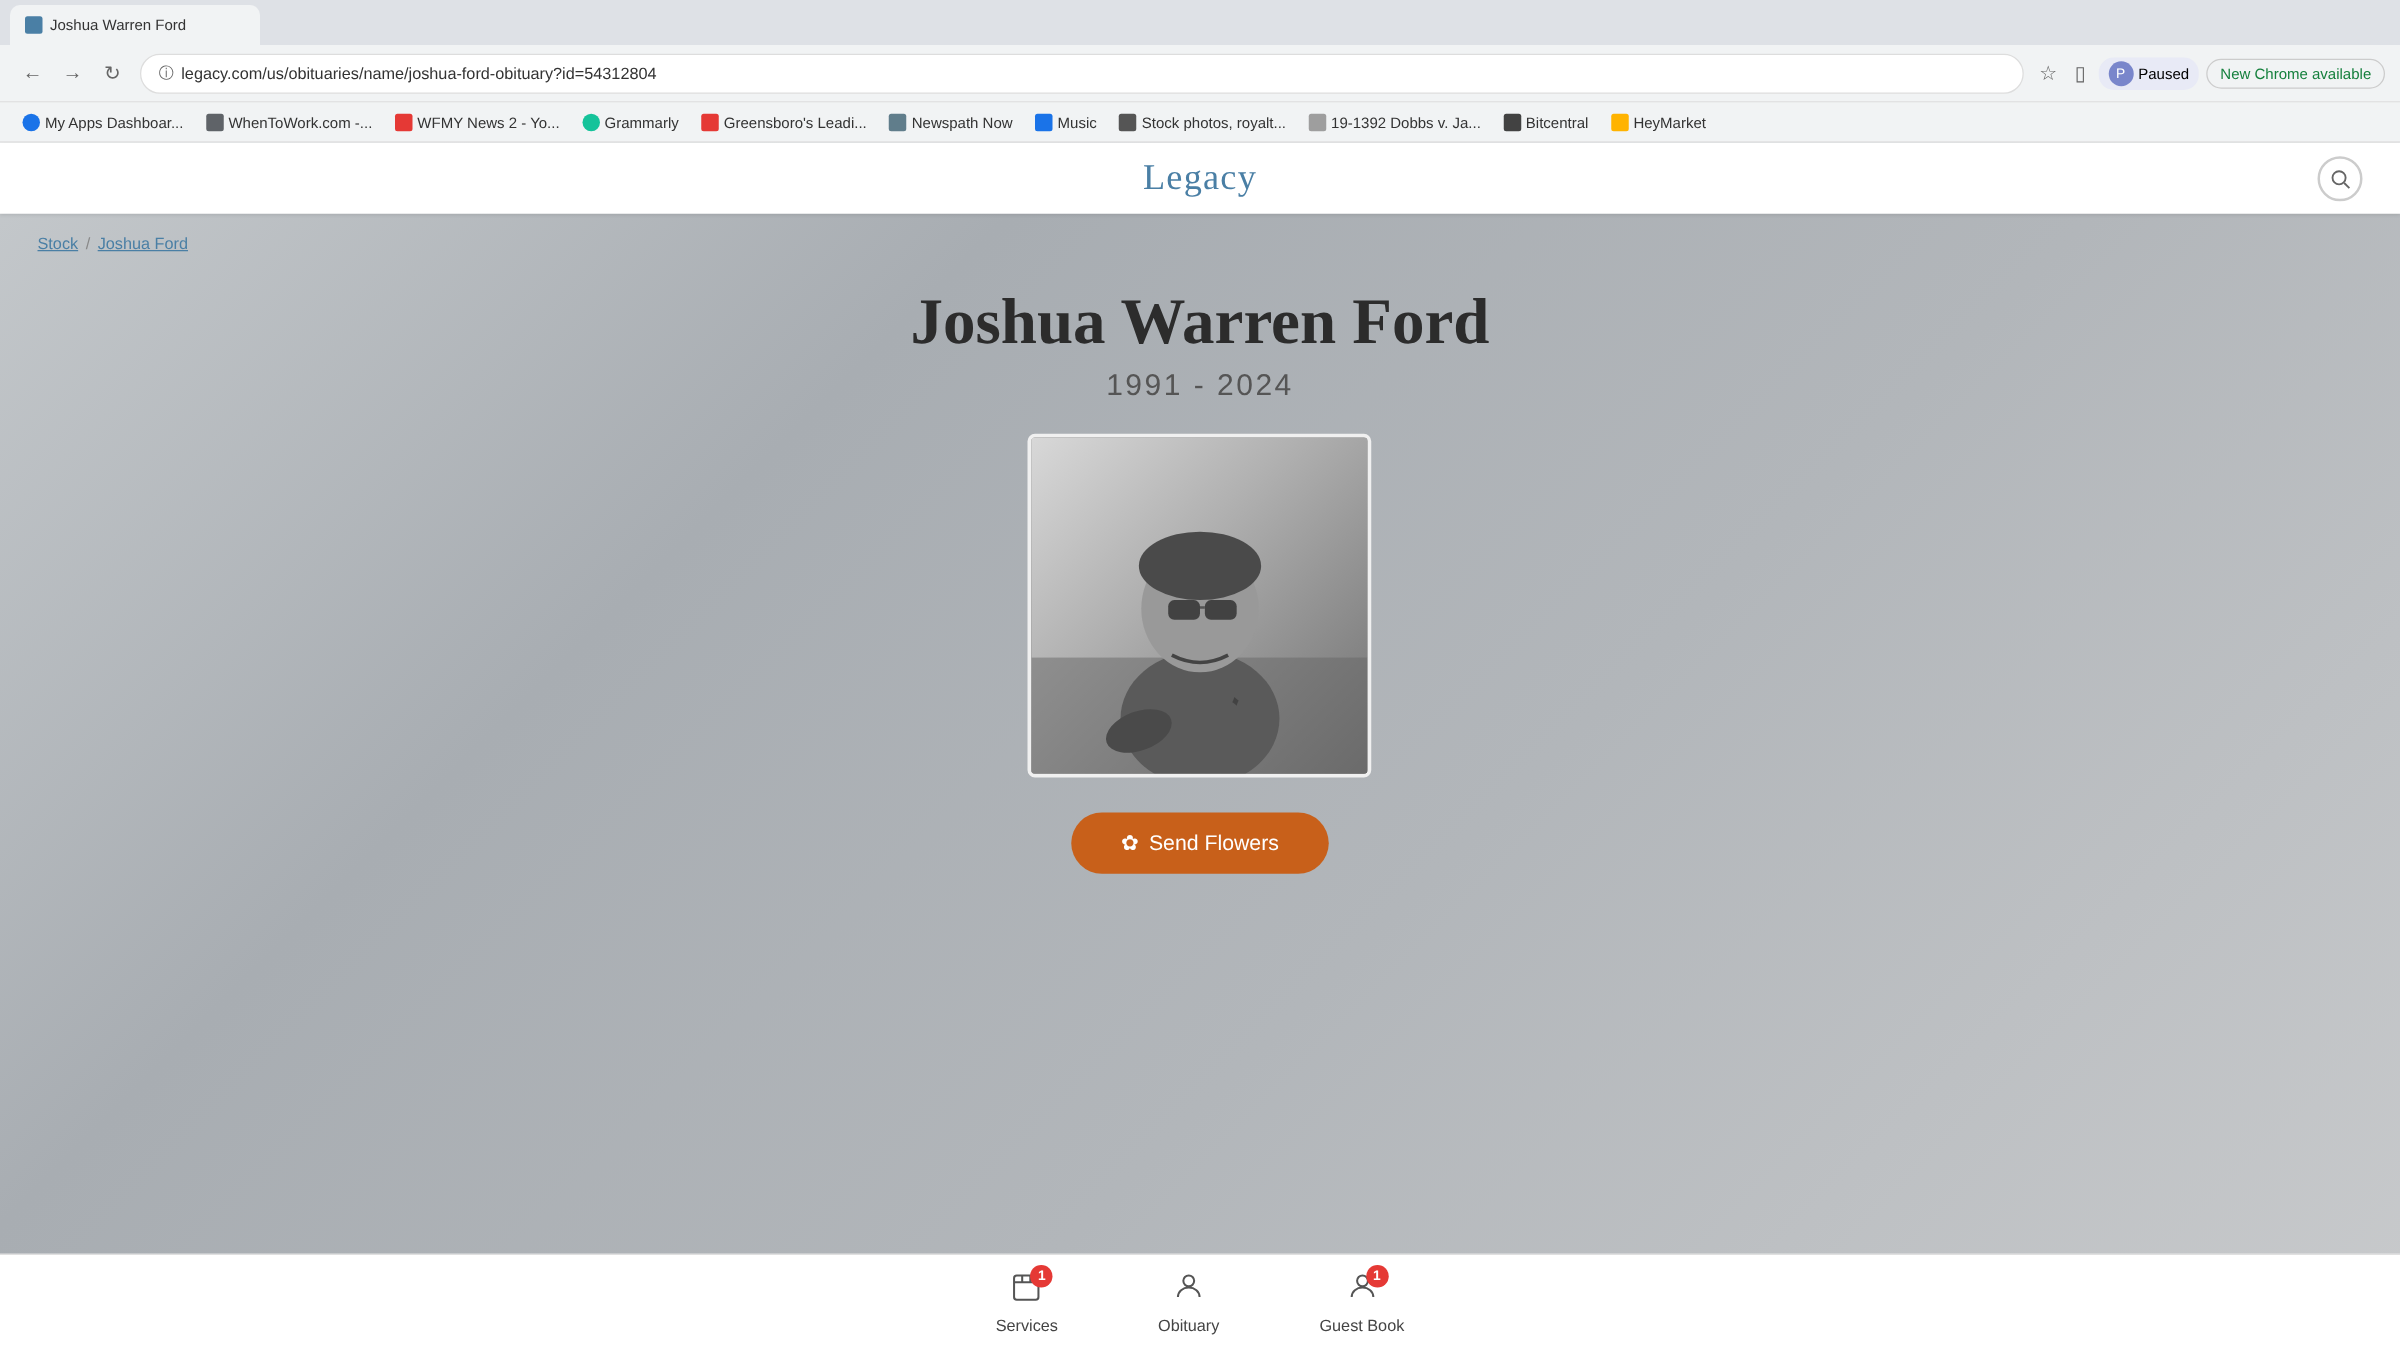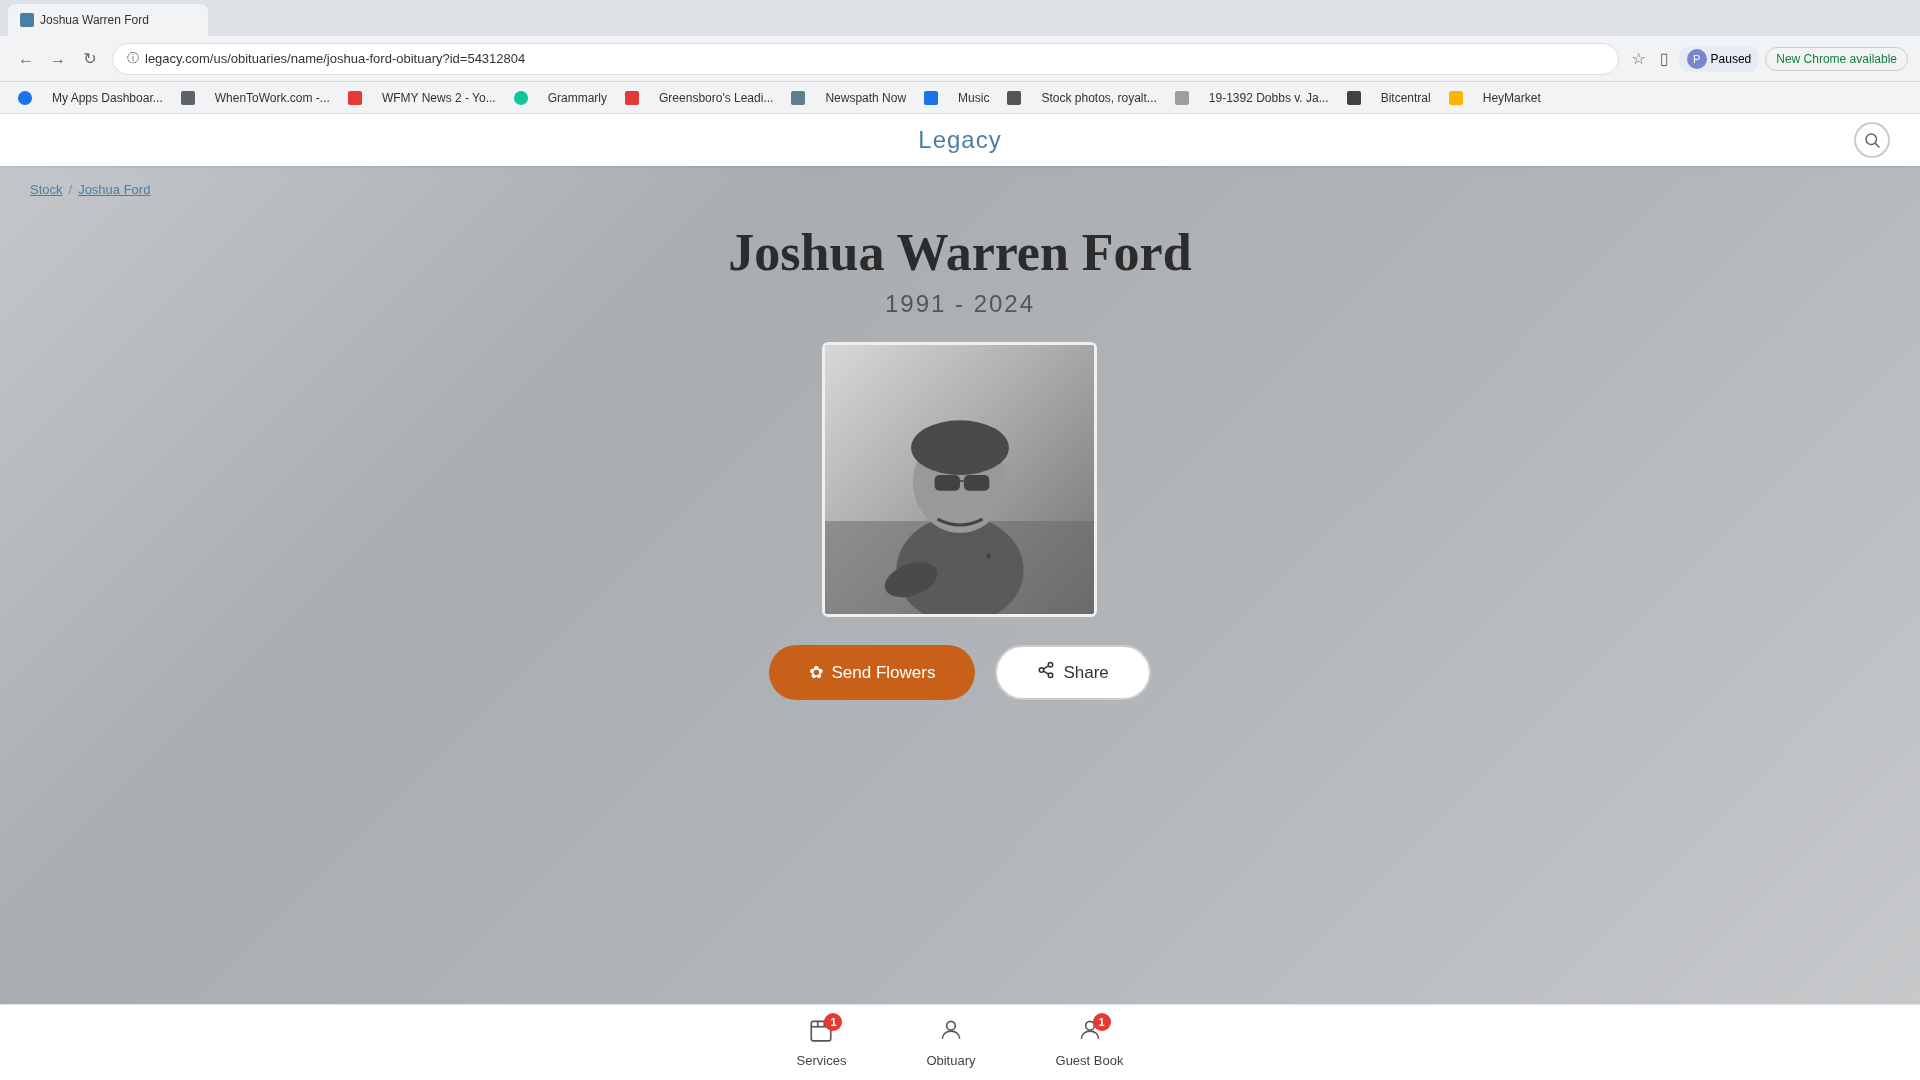--- a/index.html
+++ b/index.html
@@ -20,32 +20,32 @@
     .url-bar { flex: 1; background: #fff; border-radius: 20px; height: 32px; display: flex; align-items: center; padding: 0 14px; font-size: 13px; color: #333; border: 1px solid #ddd; gap: 6px; }
     .url-icon { color: #666; font-size: 12px; }
     .address-right { display: flex; align-items: center; gap: 6px; }
     .chrome-btn { background: transparent; border: none; cursor: pointer; padding: 4px; border-radius: 4px; font-size: 16px; color: #666; }
     .new-chrome-badge { background: #f1f3f4; border: 1px solid #ccc; border-radius: 12px; padding: 4px 10px; font-size: 12px; color: #15803d; cursor: pointer; }
     .profile-btn { display: flex; align-items: center; gap: 4px; background: #e8eaf6; border-radius: 12px; padding: 3px 8px; font-size: 12px; cursor: pointer; }
     .profile-icon { width: 20px; height: 20px; border-radius: 50%; background: #7986cb; display: flex; align-items: center; justify-content: center; color: white; font-size: 11px; }
 
     
     .bookmarks-bar { background: #f1f3f4; height: 32px; display: flex; align-items: center; padding: 0 10px; gap: 2px; border-bottom: 1px solid #e0e0e0; font-size: 12px; overflow: hidden; }
-    .bookmark-item { display: flex; align-items: center; gap: 20px; padding: 3px 8px; border-radius: 4px; cursor: pointer; color: #333; white-space: nowrap; text-decoration: none; }
+    .bookmark-item { display: flex; align-items: center; gap: 4px; padding: 3px 8px; border-radius: 4px; cursor: pointer; color: #333; white-space: nowrap; text-decoration: none; }
     .bk-icon { width: 14px; height: 14px; border-radius: 2px; display: inline-block; }
 
     
     .main-content { flex: 1; overflow: hidden; }
 
     
     .legacy-site { width: 100%; height: 100%; background: linear-gradient(135deg, #c5c9cc 0%, #a8adb2 30%, #b2b6ba 60%, #c8cacc 100%); display: flex; flex-direction: column; align-items: center; position: relative; }
 
     
     .legacy-header { width: 100%; background: white; padding: 12px 20px; display: flex; align-items: center; justify-content: center; position: relative; box-shadow: 0 1px 3px rgba(0,0,0,0.1); }
-    .legacy-logo { font-family: Liberation Sans, sans-serif; font-size: 24px; color: #4a7fa5; letter-spacing: 1px; }
+    .legacy-logo { font-family: Liberation Serif, serif; font-size: 29px; color: #4a7fa5; letter-spacing: 1px; }
     .legacy-search-icon { position: absolute; right: 30px; top: 50%; transform: translateY(-50%); width: 36px; height: 36px; border-radius: 50%; border: 2px solid #ccc; display: flex; align-items: center; justify-content: center; cursor: pointer; color: #666; font-size: 16px; }
 
     
     .breadcrumb { width: 100%; padding: 16px 30px; display: flex; align-items: center; gap: 6px; font-size: 13px; }
     .breadcrumb a { color: #4a7fa5; text-decoration: underline; cursor: pointer; }
     .breadcrumb-sep { color: #888; }
 
     
     .person-section { display: flex; flex-direction: column; align-items: center; padding: 10px 20px; }
     .person-name { font-size: 52px; font-weight: bold; color: #2c2c2c; font-family: Georgia, serif; text-align: center; margin-bottom: 8px; }
@@ -207,32 +207,20 @@
               <path d="M115 178 Q138 190 161 178" stroke="#444" stroke-width="3" fill="none"></path>
             </svg>
           </div>
         </div>
 
         <div class="action-buttons">
           <button class="btn-flowers">
             <span>✿</span>
             <span>Send Flowers</span>
           </button>
-          <button class="btn-share">
-            <span>
-              <svg width="18" height="18" viewBox="0 0 24 24" fill="none" stroke="currentColor" stroke-width="2">
-                <circle cx="18" cy="5" r="3"></circle>
-                <circle cx="6" cy="12" r="3"></circle>
-                <circle cx="18" cy="19" r="3"></circle>
-                <line x1="8.59" y1="13.51" x2="15.42" y2="17.49"></line>
-                <line x1="15.41" y1="6.51" x2="8.59" y2="10.49"></line>
-              </svg>
-            </span>
-            <span>Share</span>
-          </button>
         </div>
       </div>
 
       <div class="bottom-nav">
         <div class="nav-item">
           <div class="nav-item-icon">
             <svg width="26" height="26" viewBox="0 0 24 24" fill="none" stroke="#555" stroke-width="1.5">
               <rect x="3" y="4" width="18" height="18" rx="2"></rect>
               <line x1="3" y1="9" x2="21" y2="9"></line>
               <line x1="9" y1="4" x2="9" y2="9"></line>

